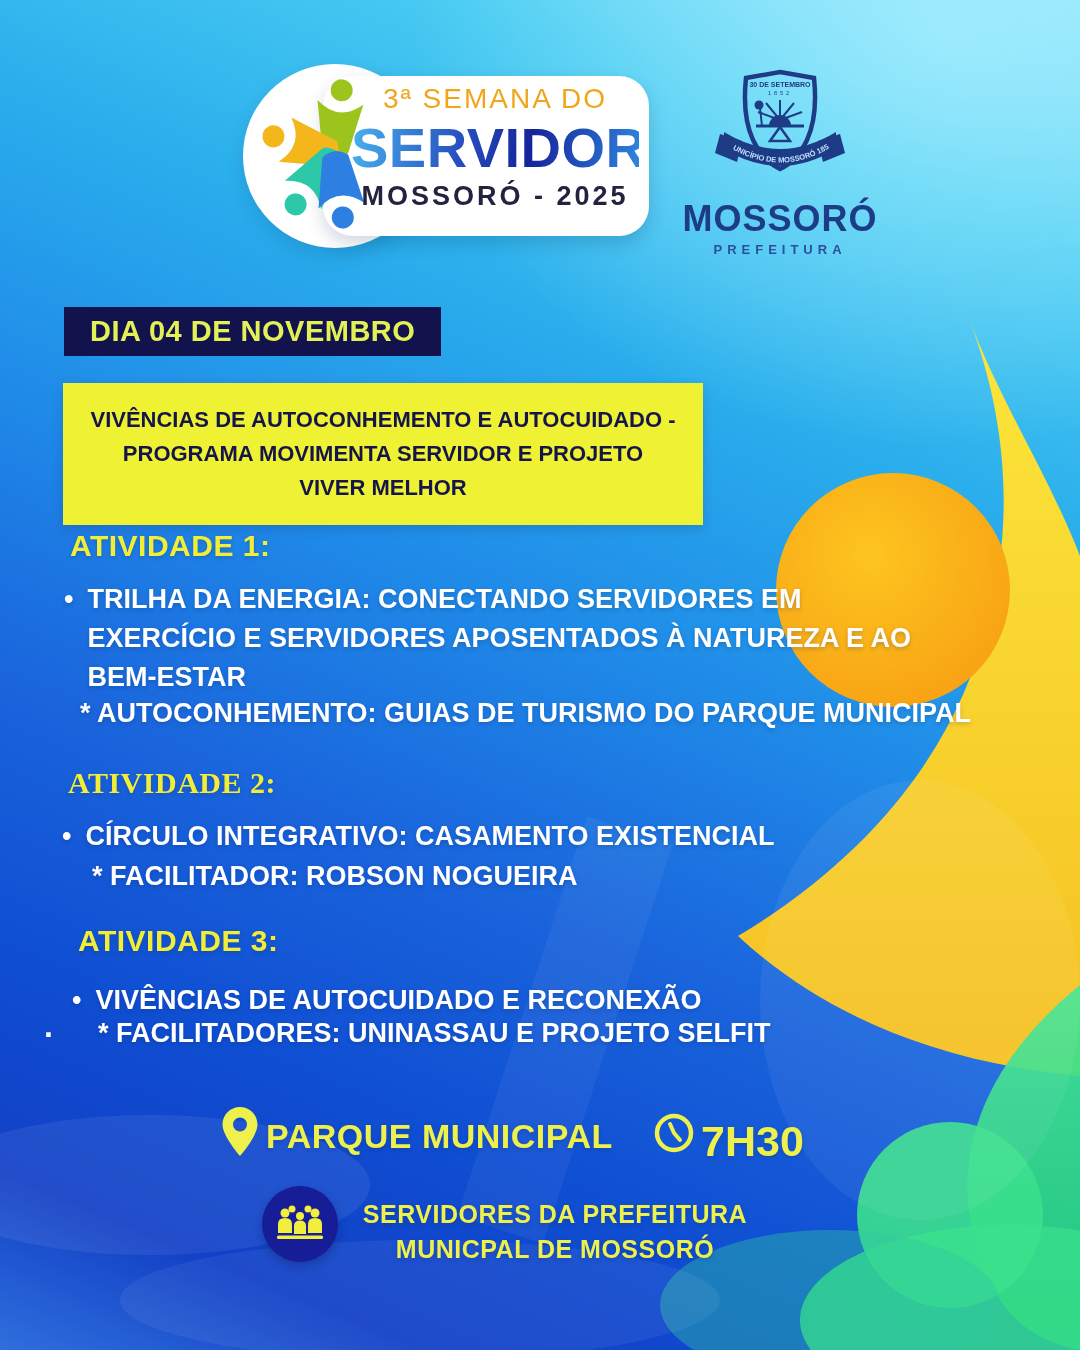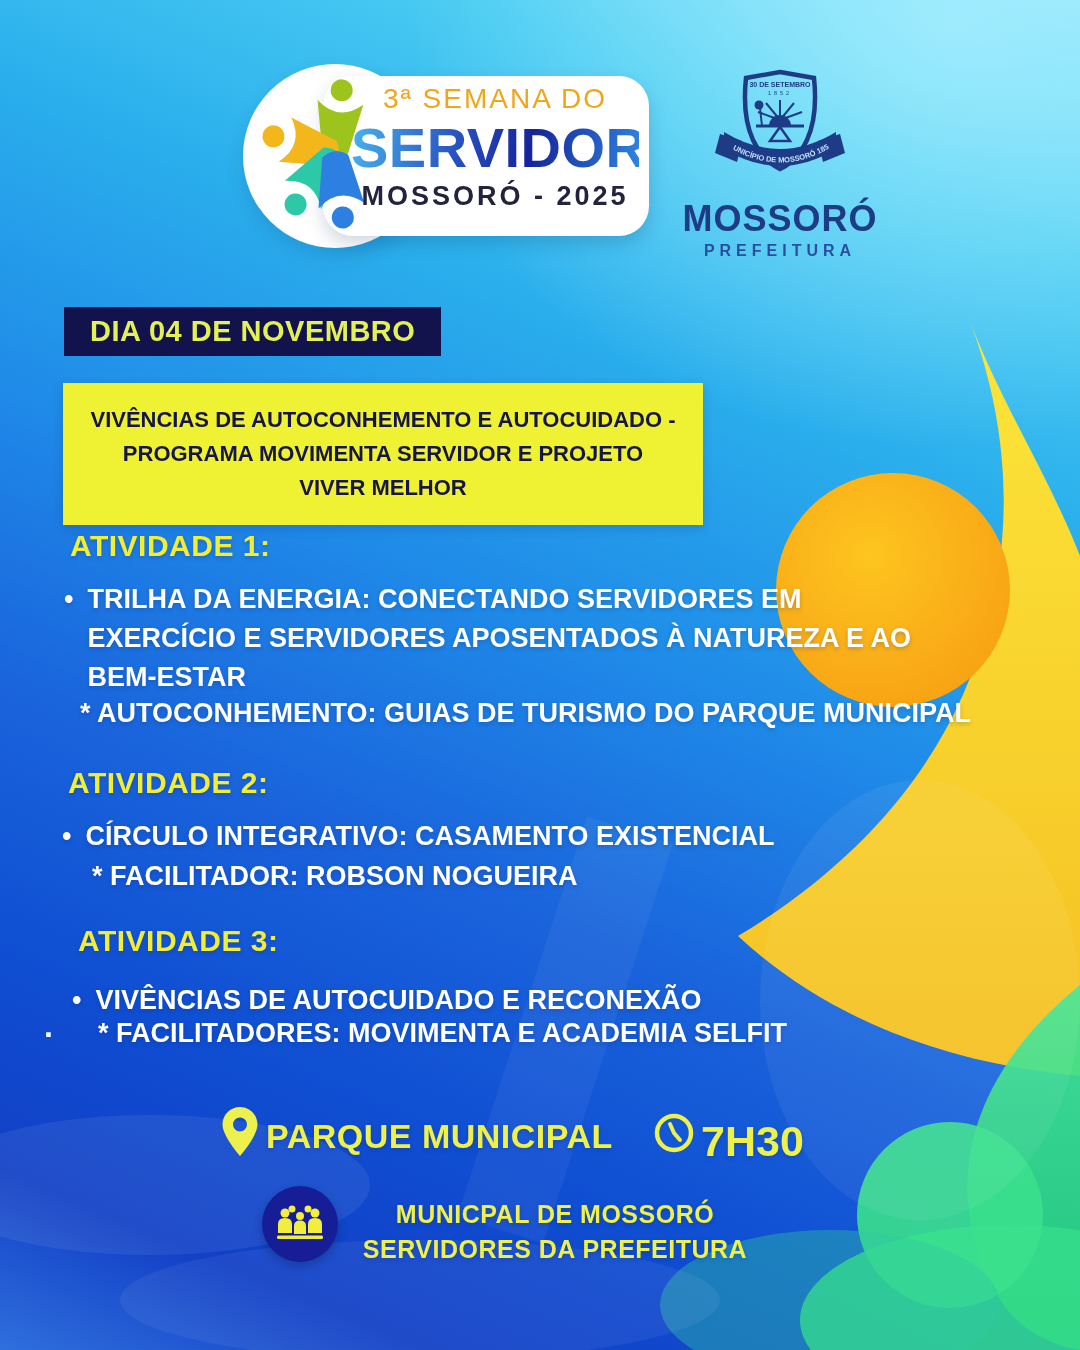--- a/index.html
+++ b/index.html
@@ -20,32 +20,32 @@
   .logo-line1{font-size:28px;font-weight:400;color:#f0a61a;letter-spacing:2px;}
   .logo-line2{font-size:56px;font-weight:900;letter-spacing:0.5px;color:#1d46b4;margin-top:2px;}
   @supports ((-webkit-background-clip:text) or (background-clip:text)){
     .logo-line2{background:linear-gradient(100deg,#49b4ee 0%,#2750c0 38%,#16249a 62%,#2f86e0 100%);
       -webkit-background-clip:text;background-clip:text;color:transparent;}
   }
   .logo-line3{font-size:27px;font-weight:800;color:#23233f;letter-spacing:3px;margin-top:4px;}
   
   .crest{position:absolute;left:660px;top:68px;width:240px;text-align:center;}
   .crest-name{font-size:36px;font-weight:900;color:#1e3c86;letter-spacing:1px;margin-top:0px;}
-  .crest-sub{font-size:16px;font-weight:700;color:#2a4f9e;letter-spacing:5px;margin-top:2px;}
+  .crest-sub{font-size:13px;font-weight:700;color:#2a4f9e;letter-spacing:5px;margin-top:2px;}
   
   .date-badge{position:absolute;left:64px;top:307px;background:#12124d;color:#e3f156;font-size:29px;font-weight:800;padding:8px 26px;letter-spacing:.5px;}
   
   .title-box{position:absolute;left:63px;top:383px;width:640px;box-sizing:border-box;background:#eef233;color:#15154a;font-size:22px;font-weight:800;text-align:center;padding:20px 24px;line-height:1.55;box-shadow:0 4px 10px rgba(10,40,100,.18);}
   
   .act-h{position:absolute;color:#f2ee35;font-size:30px;font-weight:800;letter-spacing:.5px;text-shadow:0 2px 4px rgba(10,40,100,.25);}
   .bullet-item{position:absolute;display:flex;gap:14px;color:#fff;font-size:27px;font-weight:700;line-height:1.45;text-shadow:0 2px 4px rgba(10,40,100,.25);}
   .bullet-dot{flex:0 0 auto;}
   .facil{position:absolute;color:#fff;font-size:27px;font-weight:700;text-shadow:0 2px 4px rgba(10,40,100,.25);white-space:nowrap;}
   .h1p{left:70px;top:529px;} .b1p{left:64px;top:580px;width:880px;} .f1p{left:80px;top:698px;}
-  .h2p{left:68px;top:766px;} .b2p{left:62px;top:817px;width:900px;} .f2p{left:92px;top:861px;}
+  .h2p{left:68px;top:766px;font-family:Liberation Serif, serif;} .b2p{left:62px;top:817px;width:900px;} .f2p{left:92px;top:861px;}
   .h3p{left:78px;top:924px;} .b3p{left:72px;top:981px;width:900px;} .f3p{left:98px;top:1018px;}
   .stray-dot{position:absolute;left:44px;top:1008px;color:#fff;font-size:32px;font-weight:700;}
   
   .pin-wrap{position:absolute;left:221px;top:1106px;}
   .loc-text{position:absolute;left:266px;top:1117px;font-size:34px;font-weight:800;color:#eef04c;letter-spacing:.5px;text-shadow:0 2px 4px rgba(10,40,100,.25);}
   .clock-wrap{position:absolute;left:652px;top:1111px;}
   .time-text{position:absolute;left:701px;top:1117px;font-size:43px;font-weight:800;color:#eef04c;text-shadow:0 2px 4px rgba(10,40,100,.25);}
   
   .footer-circle{position:absolute;left:262px;top:1186px;width:76px;height:76px;border-radius:50%;background:#161d96;display:flex;align-items:center;justify-content:center;box-shadow:0 4px 10px rgba(5,20,70,.3);}
   .footer-text{position:absolute;left:348px;top:1197px;width:414px;text-align:center;color:#eef04c;font-size:25px;font-weight:800;line-height:1.4;letter-spacing:.5px;text-shadow:0 2px 4px rgba(10,40,100,.25);}
@@ -153,21 +153,21 @@
     <span class="bullet-dot">•</span>
     <span>CÍRCULO INTEGRATIVO: CASAMENTO EXISTENCIAL</span>
   </div>
   <div class="facil f2p">* FACILITADOR: ROBSON NOGUEIRA</div>
 
   <div class="act-h h3p">ATIVIDADE 3:</div>
   <div class="bullet-item b3p">
     <span class="bullet-dot">•</span>
     <span>VIVÊNCIAS DE AUTOCUIDADO E RECONEXÃO</span>
   </div>
-  <div class="facil f3p">* FACILITADORES: MOVIMENTA E ACADEMIA SELFIT</div>
+  <div class="facil f3p">* FACILITADORES: UNINASSAU E PROJETO SELFIT</div>
   <div class="stray-dot">.</div>
 
   <div class="pin-wrap">
     <svg width="38" height="52" viewBox="0 0 38 52" aria-hidden="true">
       <path fill="#eef04c" fill-rule="evenodd" d="M19,1 C9,1 1.5,9 1.5,18.5 C1.5,30 19,50 19,50 C19,50 36.5,30 36.5,18.5 C36.5,9 29,1 19,1 Z M19,25.5 a7,7 0 1 1 0,-14 a7,7 0 0 1 0,14 Z"></path>
     </svg>
   </div>
   <div class="loc-text">PARQUE MUNICIPAL</div>
   <div class="clock-wrap">
     <svg width="44" height="44" viewBox="0 0 44 44" aria-hidden="true">
@@ -186,17 +186,17 @@
         <path d="M4,31 V22 q0,-6 7,-6 q7,0 7,6 v9 Z"></path>
         <circle cx="26" cy="14" r="4"></circle>
         <path d="M20,32 v-8 q0,-5.5 6,-5.5 q6,0 6,5.5 v8 Z"></path>
         <circle cx="41" cy="11" r="4.5"></circle>
         <path d="M34,31 v-9 q0,-6 7,-6 q7,0 7,6 v9 Z"></path>
         <rect x="3" y="33.5" width="46" height="3.5" rx="1.5"></rect>
       </g>
     </svg>
   </div>
   <div class="footer-text">
+    <div>SERVIDORES DA PREFEITURA</div>
     <div>MUNICPAL DE MOSSORÓ</div>
-    <div>SERVIDORES DA PREFEITURA</div>
   </div>
 
 </div>
 
 </body></html>

